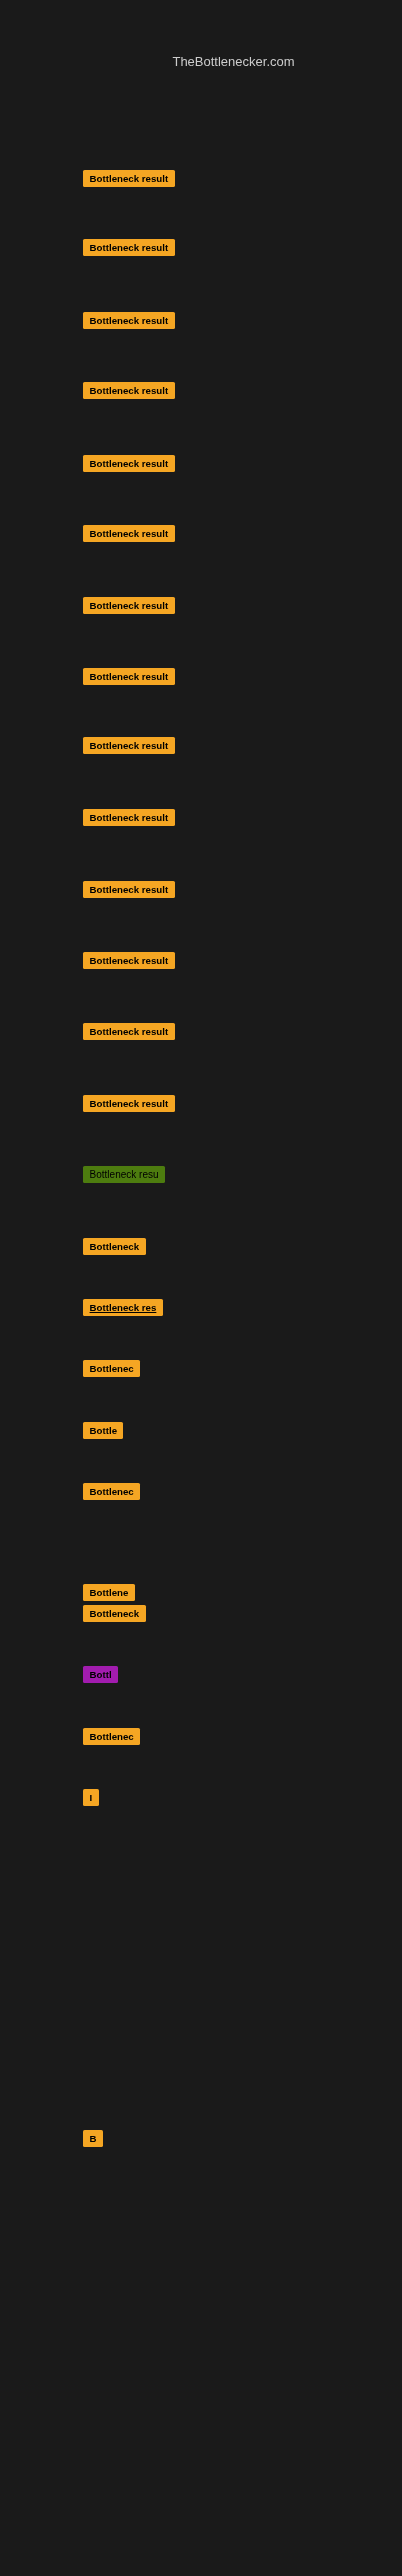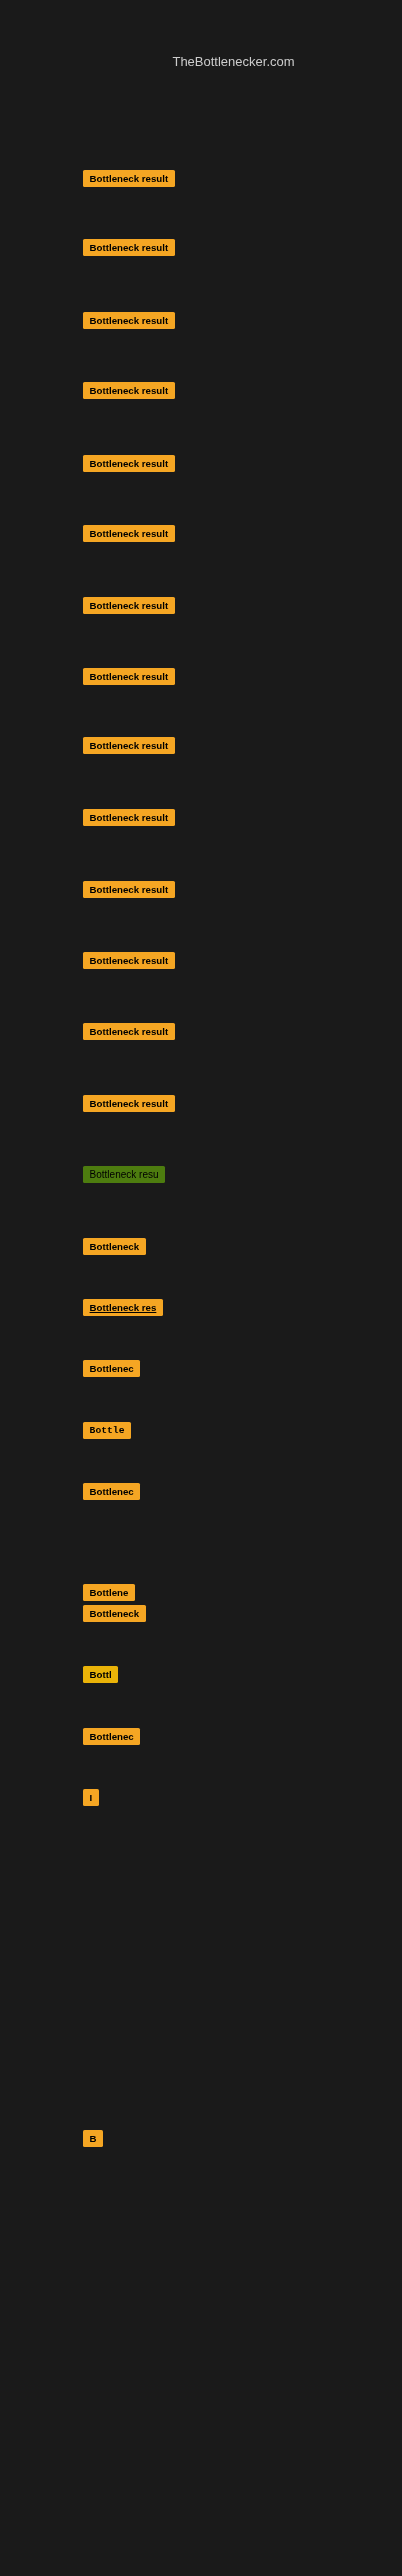--- a/index.html
+++ b/index.html
@@ -43,22 +43,22 @@
     <div style="position: absolute; top: 613px; left: 3.2px;"><div style="background-color: rgb(245, 166, 35); color: rgb(0, 0, 0); font-size: 9.7px; font-weight: bold; padding: 3.2px 6.4px; border-radius: 1.6px; display: inline-block; max-width: 109px; overflow: hidden; white-space: nowrap;">Bottleneck result</div></div>
     <div style="position: absolute; top: 685px; left: 3.2px;"><div style="background-color: rgb(245, 166, 35); color: rgb(0, 0, 0); font-size: 9.7px; font-weight: bold; padding: 3.2px 6.4px; border-radius: 1.6px; display: inline-block; max-width: 109px; overflow: hidden; white-space: nowrap;">Bottleneck result</div></div>
     <div style="position: absolute; top: 757px; left: 3.2px;"><div style="background-color: rgb(245, 166, 35); color: rgb(0, 0, 0); font-size: 9.7px; font-weight: bold; padding: 3.2px 6.4px; border-radius: 1.6px; display: inline-block; max-width: 108px; overflow: hidden; white-space: nowrap;">Bottleneck result</div></div>
     <div style="position: absolute; top: 828px; left: 3.2px;"><div style="background-color: rgb(245, 166, 35); color: rgb(0, 0, 0); font-size: 9.7px; font-weight: bold; padding: 3.2px 6.4px; border-radius: 1.6px; display: inline-block; max-width: 107px; overflow: hidden; white-space: nowrap;">Bottleneck result</div></div>
     <div style="position: absolute; top: 899px; left: 3.2px;"><div style="background-color: rgb(245, 166, 35); color: rgb(0, 0, 0); font-size: 9.7px; font-weight: bold; padding: 3.2px 6.4px; border-radius: 1.6px; display: inline-block; max-width: 102px; overflow: hidden; white-space: nowrap;">Bottleneck result</div></div>
     <div style="position: absolute; top: 971px; left: 3.2px;"><div style="background-color: rgb(245, 166, 35); color: rgb(0, 0, 0); font-size: 9.7px; font-weight: bold; padding: 3.2px 6.4px; border-radius: 1.6px; display: inline-block; max-width: 101px; overflow: hidden; white-space: nowrap;">Bottleneck result</div></div>
     <div style="position: absolute; top: 1042px; left: 3.2px;"><div style="background-color: #4d7c0f; color: rgb(0, 0, 0); font-size: 10px; font-weight: normal; padding: 3.2px 6.4px; border-radius: 1.6px; display: inline-block; max-width: 95px; overflow: hidden; white-space: nowrap;">Bottleneck resu</div></div>
     <div style="position: absolute; top: 1114px; left: 3.2px;"><div style="background-color: rgb(245, 166, 35); color: rgb(0, 0, 0); font-size: 9.7px; font-weight: bold; padding: 3.2px 6.4px; border-radius: 1.6px; display: inline-block; max-width: 74px; overflow: hidden; white-space: nowrap;">Bottleneck</div></div>
     <div style="position: absolute; top: 1175px; left: 3.2px;"><div style="background-color: rgb(245, 166, 35); color: rgb(0, 0, 0); font-size: 9.7px; font-weight: bold; padding: 3.2px 6.4px; border-radius: 1.6px; display: inline-block; max-width: 89px; overflow: hidden; white-space: nowrap; text-decoration: underline;">Bottleneck res</div></div>
     <div style="position: absolute; top: 1236px; left: 3.2px;"><div style="background-color: rgb(245, 166, 35); color: rgb(0, 0, 0); font-size: 9.7px; font-weight: bold; padding: 3.2px 6.4px; border-radius: 1.6px; display: inline-block; max-width: 68px; overflow: hidden; white-space: nowrap;">Bottlenec</div></div>
-    <div style="position: absolute; top: 1298px; left: 3.2px;"><div style="background-color: rgb(245, 166, 35); color: rgb(0, 0, 0); font-size: 9.7px; font-weight: bold; padding: 3.2px 6.4px; border-radius: 1.6px; display: inline-block; max-width: 52px; overflow: hidden; white-space: nowrap; font-family: Liberation Mono, monospace;">Bottle</div></div>
+    <div style="position: absolute; top: 1298px; left: 3.2px;"><div style="background-color: rgb(245, 166, 35); color: rgb(0, 0, 0); font-size: 9.7px; font-weight: bold; padding: 3.2px 6.4px; border-radius: 1.6px; display: inline-block; max-width: 52px; overflow: hidden; white-space: nowrap;">Bottle</div></div>
     <div style="position: absolute; top: 1359px; left: 3.2px;"><div style="background-color: rgb(245, 166, 35); color: rgb(0, 0, 0); font-size: 9.7px; font-weight: bold; padding: 3.2px 6.4px; border-radius: 1.6px; display: inline-block; max-width: 68px; overflow: hidden; white-space: nowrap;">Bottlenec</div></div>
     <div style="position: absolute; top: 1460px; left: 3.2px;"><div style="background-color: rgb(245, 166, 35); color: rgb(0, 0, 0); font-size: 9.7px; font-weight: bold; padding: 3.2px 6.4px; border-radius: 1.6px; display: inline-block; max-width: 62px; overflow: hidden; white-space: nowrap;">Bottlene</div></div>
     <div style="position: absolute; top: 1481px; left: 3.2px;"><div style="background-color: rgb(245, 166, 35); color: rgb(0, 0, 0); font-size: 9.7px; font-weight: bold; padding: 3.2px 6.4px; border-radius: 1.6px; display: inline-block; max-width: 74px; overflow: hidden; white-space: nowrap;">Bottleneck</div></div>
-    <div style="position: absolute; top: 1542px; left: 3.2px;"><div style="background-color: #eab308; color: rgb(0, 0, 0); font-size: 9.7px; font-weight: bold; padding: 3.2px 6.4px; border-radius: 1.6px; display: inline-block; max-width: 47px; overflow: hidden; white-space: nowrap;">Bottl</div></div>
+    <div style="position: absolute; top: 1542px; left: 3.2px;"><div style="background-color: #a21caf; color: rgb(0, 0, 0); font-size: 9.7px; font-weight: bold; padding: 3.2px 6.4px; border-radius: 1.6px; display: inline-block; max-width: 47px; overflow: hidden; white-space: nowrap;">Bottl</div></div>
     <div style="position: absolute; top: 1604px; left: 3.2px;"><div style="background-color: rgb(245, 166, 35); color: rgb(0, 0, 0); font-size: 9.7px; font-weight: bold; padding: 3.2px 6.4px; border-radius: 1.6px; display: inline-block; max-width: 68px; overflow: hidden; white-space: nowrap;">Bottlenec</div></div>
     <div style="position: absolute; top: 1665px; left: 3.2px;"><div style="background-color: rgb(245, 166, 35); color: rgb(0, 0, 0); font-size: 9.7px; font-weight: bold; padding: 3.2px 6.4px; border-radius: 1.6px; display: inline-block; max-width: 24px; overflow: hidden; white-space: nowrap;">I</div></div>
     <div style="position: absolute; top: 2006px; left: 3.2px;"><div style="background-color: rgb(245, 166, 35); color: rgb(0, 0, 0); font-size: 9.7px; font-weight: bold; padding: 3.2px 6.4px; border-radius: 1.6px; display: inline-block; max-width: 26px; overflow: hidden; white-space: nowrap;">B</div></div>
   </div>
 
 
 </body></html>

